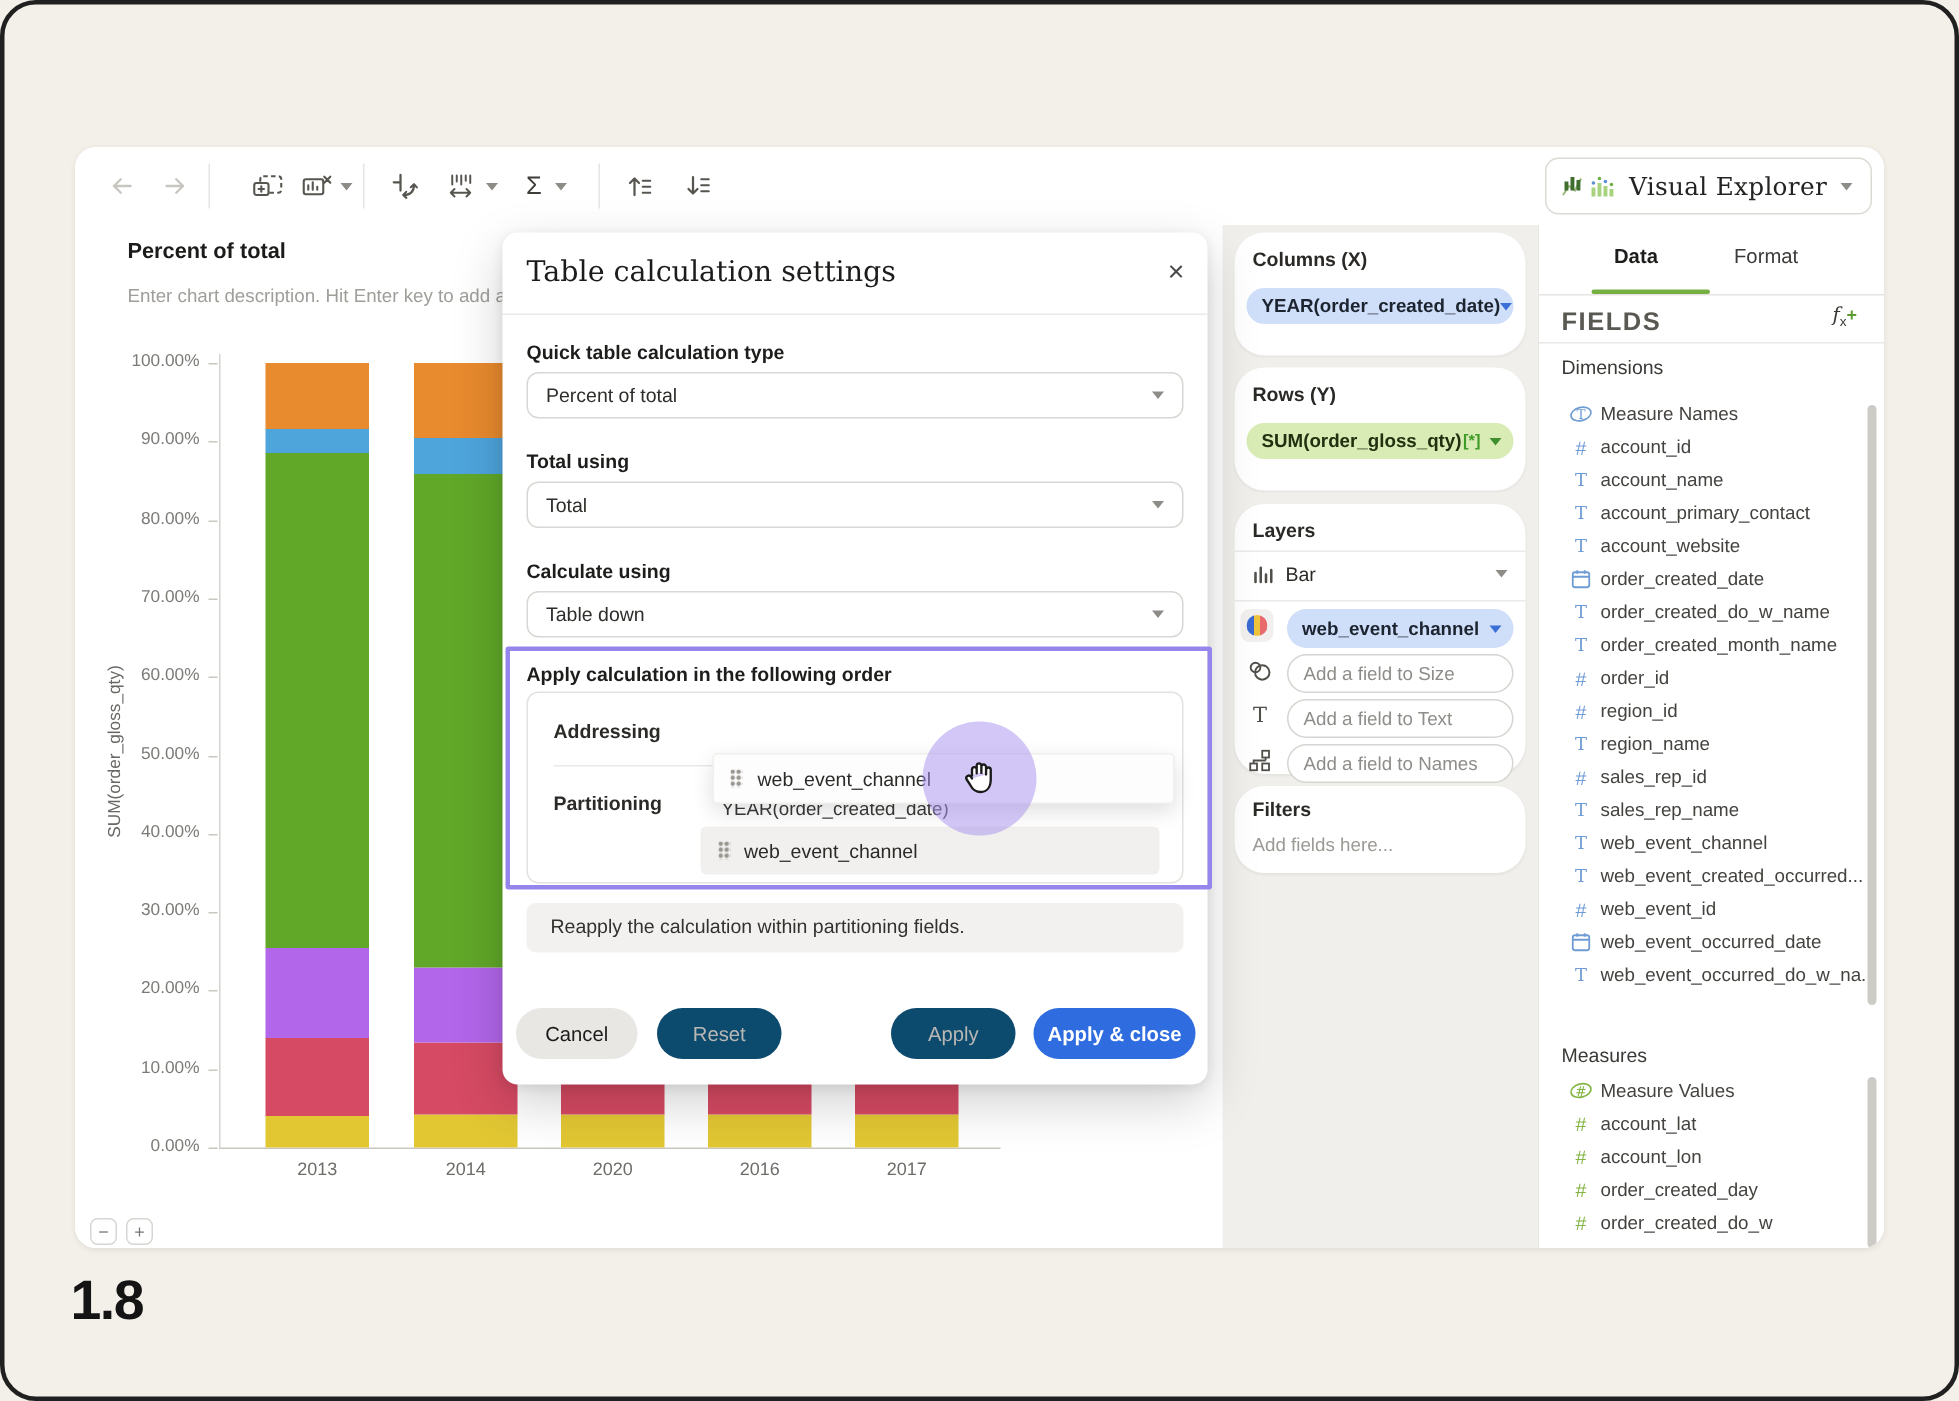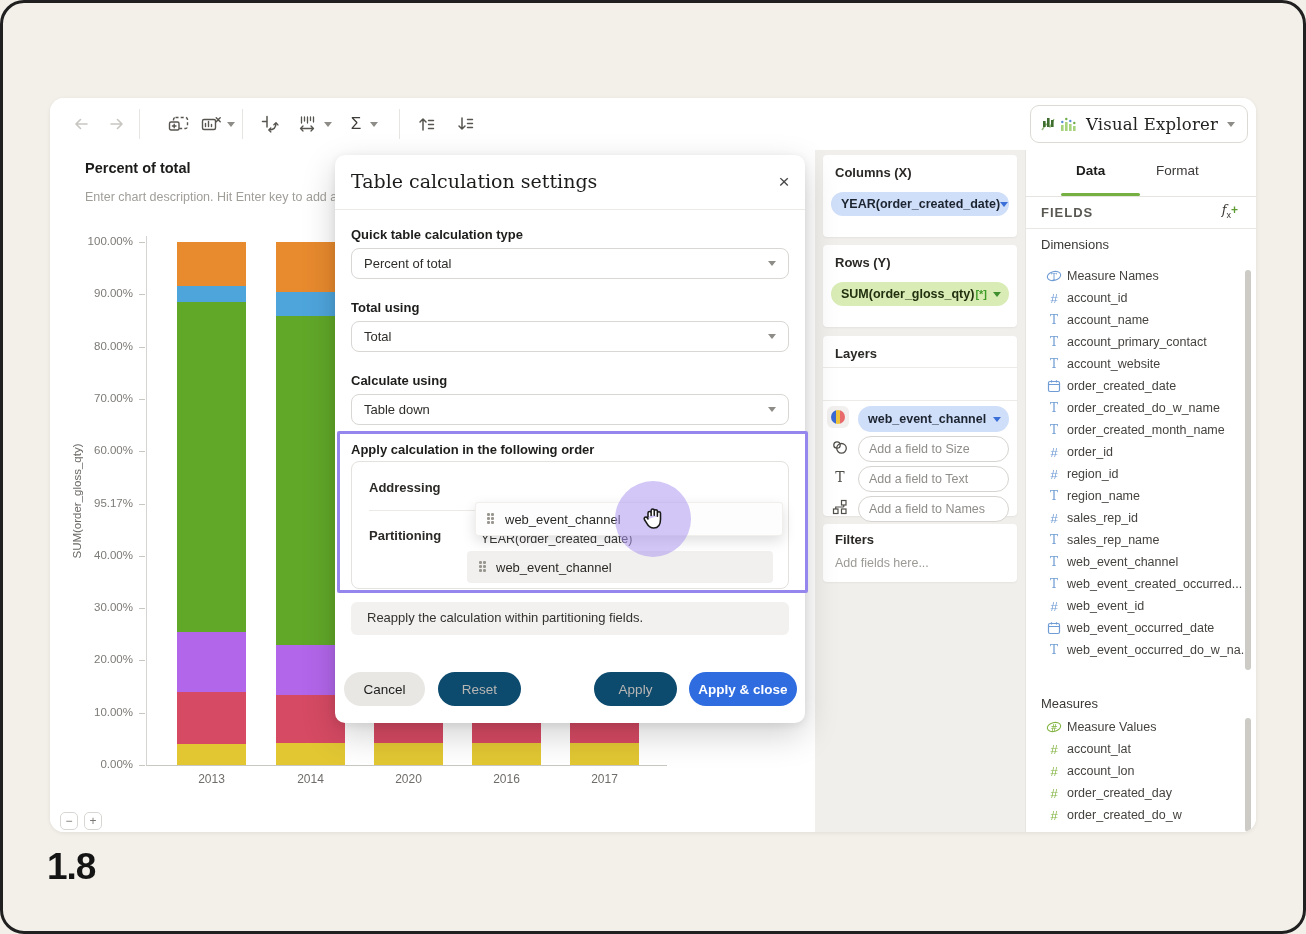--- a/index.html
+++ b/index.html
@@ -25,21 +25,21 @@
   .ylabel{position:absolute;left:-53px;top:345px;width:160px;text-align:center;transform:rotate(-90deg);font-size:11.5px;color:#6a6865;}
   .ytick-label{position:absolute;left:0;width:83px;text-align:right;font-size:11.5px;color:#7c7a76;}
   .ytick-mark{position:absolute;left:89px;width:6px;height:1px;background:#c9c7c2;}
   .yaxis-line{position:absolute;left:96px;top:86px;width:1px;height:529px;background:#d6d4d0;}
   .xaxis-line{position:absolute;left:96px;top:615px;width:521px;height:1px;background:#c9c7c2;}
   .xtick-label{position:absolute;top:622px;width:60px;text-align:center;font-size:12px;color:#6f6d69;}
   .seg{position:absolute;}
   .zoom-btn{position:absolute;top:662px;width:18px;height:18px;border:1px solid #d8d6d2;border-radius:5px;background:#fff;color:#7a7874;font-size:12px;line-height:16px;text-align:center;cursor:pointer;box-sizing:border-box;}
   
   .middle-col{position:absolute;left:765px;top:52px;width:210px;height:682px;background:#f0efeb;}
-  .card{position:absolute;left:8px;width:194px;background:#fff;border-radius:4px;box-shadow:0 1px 2px rgba(0,0,0,.05);}
+  .card{position:absolute;left:8px;width:194px;background:#fff;border-radius:20px;box-shadow:0 1px 2px rgba(0,0,0,.05);}
   .card-title{position:absolute;left:12px;top:10px;font-size:13px;font-weight:700;color:#2a2926;}
   .pill{position:absolute;left:8px;height:24px;border-radius:12px;display:flex;align-items:center;font-size:12.5px;font-weight:700;color:#1c2430;cursor:pointer;box-sizing:border-box;padding:0 8px 0 10px;}
   .pill-blue{background:#cfdef9;}
   .pill-green{background:#d9ecb6;color:#22300f;}
   .pill .caret{margin-left:auto;}
   .caret-blue{border-top-color:#3a6fd8;}
   .caret-green{border-top-color:#3f8f2e;}
   .badge-star{color:#3f9b28;font-size:11px;font-weight:700;margin-left:auto;margin-right:5px;}
   .hdiv{position:absolute;left:0;width:100%;height:1px;background:#ecebe7;}
   .layer-row-icon{position:absolute;left:6px;width:22px;height:22px;display:flex;align-items:center;justify-content:center;}
@@ -48,21 +48,21 @@
   .color-wheel{width:14px;height:14px;border-radius:50%;overflow:hidden;display:flex;}
   .color-wheel i{flex:1;}
   .filters-ph{position:absolute;left:12px;top:32px;font-size:12.5px;color:#9c9a95;}
   
   .fields-panel{position:absolute;left:975px;top:52px;width:231px;height:682px;background:#fff;border-left:1px solid #e8e6e2;box-sizing:border-box;overflow:hidden;}
   .tabs{position:absolute;left:0;top:0;width:100%;height:46px;border-bottom:1px solid #e6e4e0;}
   .tab{position:absolute;top:13px;font-size:13.5px;color:#3c3a38;cursor:pointer;}
   .tab.active{font-weight:700;color:#1d1d1b;}
   .tab-underline{position:absolute;left:35px;top:43px;width:79px;height:3px;background:#76b043;border-radius:2px;}
   .fields-hdr{position:absolute;left:0;top:46px;width:100%;height:33px;border-bottom:1px solid #eae8e4;box-sizing:border-box;}
-  .fields-hdr-label{position:absolute;left:15px;top:9px;font-size:13px;font-weight:700;letter-spacing:1px;color:#5a5852;}
+  .fields-hdr-label{position:absolute;left:15px;top:9px;font-size:17px;font-weight:700;letter-spacing:1px;color:#5a5852;}
   .fx{position:absolute;right:18px;top:6px;font-size:13px;color:#3a3833;cursor:pointer;}
   .fx i{font-family:"DejaVu Serif",serif;font-style:italic;}
   .fx sub{font-size:9px;}
   .fx .plus{color:#5d9c31;font-weight:700;font-size:12px;}
   .group-label{position:absolute;left:15px;font-size:13px;color:#3b3936;}
   .field-list{position:absolute;left:0;width:220px;}
   .field-row{height:22px;display:flex;align-items:center;cursor:pointer;}
   .fi{width:16px;margin-left:20px;display:flex;align-items:center;justify-content:center;flex:none;}
   .fl{margin-left:5px;font-size:12.5px;color:#45433f;white-space:nowrap;overflow:hidden;}
   .hash{font-size:13px;font-weight:400;}
@@ -199,21 +199,21 @@
           <div class="ytick-label" style="top: 85px;">100.00%</div>
           <div class="ytick-mark" style="top: 92px;"></div>
           <div class="ytick-label" style="top: 137.3px;">90.00%</div>
           <div class="ytick-mark" style="top: 144.3px;"></div>
           <div class="ytick-label" style="top: 189.6px;">80.00%</div>
           <div class="ytick-mark" style="top: 196.6px;"></div>
           <div class="ytick-label" style="top: 241.9px;">70.00%</div>
           <div class="ytick-mark" style="top: 248.9px;"></div>
           <div class="ytick-label" style="top: 294.2px;">60.00%</div>
           <div class="ytick-mark" style="top: 301.2px;"></div>
-          <div class="ytick-label" style="top: 346.5px;">95.17%</div>
+          <div class="ytick-label" style="top: 346.5px;">50.00%</div>
           <div class="ytick-mark" style="top: 353.5px;"></div>
           <div class="ytick-label" style="top: 398.8px;">40.00%</div>
           <div class="ytick-mark" style="top: 405.8px;"></div>
           <div class="ytick-label" style="top: 451.1px;">30.00%</div>
           <div class="ytick-mark" style="top: 458.1px;"></div>
           <div class="ytick-label" style="top: 503.4px;">20.00%</div>
           <div class="ytick-mark" style="top: 510.4px;"></div>
           <div class="ytick-label" style="top: 555.7px;">10.00%</div>
           <div class="ytick-mark" style="top: 562.7px;"></div>
           <div class="ytick-label" style="top: 608px;">0.00%</div>
@@ -270,20 +270,27 @@
         <div class="card-title">Rows (Y)</div>
         <div class="pill pill-green" style="top:37px;width:178px">
           <span>SUM(order_gloss_qty)</span>
           <span class="badge-star">[*]</span>
           <span class="caret caret-green"></span>
         </div>
       </div>
       <div class="card" style="top:186px;height:180px">
         <div class="card-title">Layers</div>
         <div class="hdiv" style="top:31px"></div>
+        <div class="abs" style="left:0;top:31px;width:100%;height:32px;cursor:pointer">
+          <svg class="abs" style="left:12px;top:9px" width="16" height="14" viewBox="0 0 16 14">
+            <path d="M2 12 V6 M5.5 12 V2.5 M9 12 V7 M12.5 12 V4" stroke="#514f4a" stroke-width="1.7" stroke-linecap="round"></path>
+          </svg>
+          <span class="abs" style="left:34px;top:8px;font-size:13px;color:#2b2a27">Bar</span>
+          <span class="caret abs" style="right:12px;top:13px"></span>
+        </div>
         <div class="hdiv" style="top:64px"></div>
         <div class="abs" style="left:0;top:70px;width:100%;height:26px">
           <div class="color-chip">
             <span class="color-wheel">
                 <i style="background:#3b6ad4"></i>
                 <i style="background:#f0c33c"></i>
                 <i style="background:#e86a6a"></i>
               </span>
           </div>
           <div class="pill pill-blue" style="left:35px;top:0;width:151px;height:26px;border-radius:13px">

